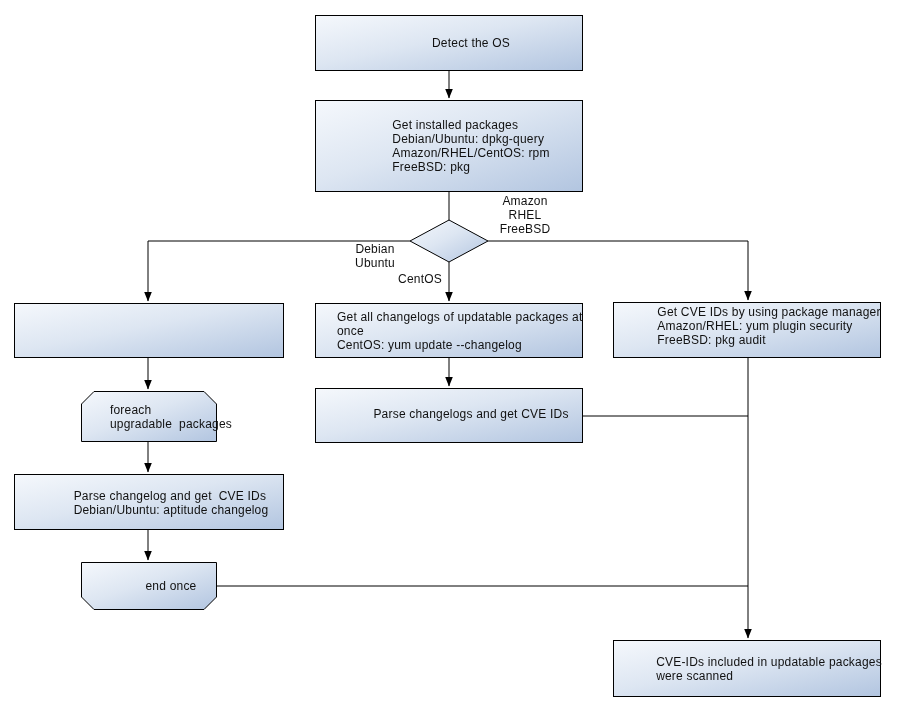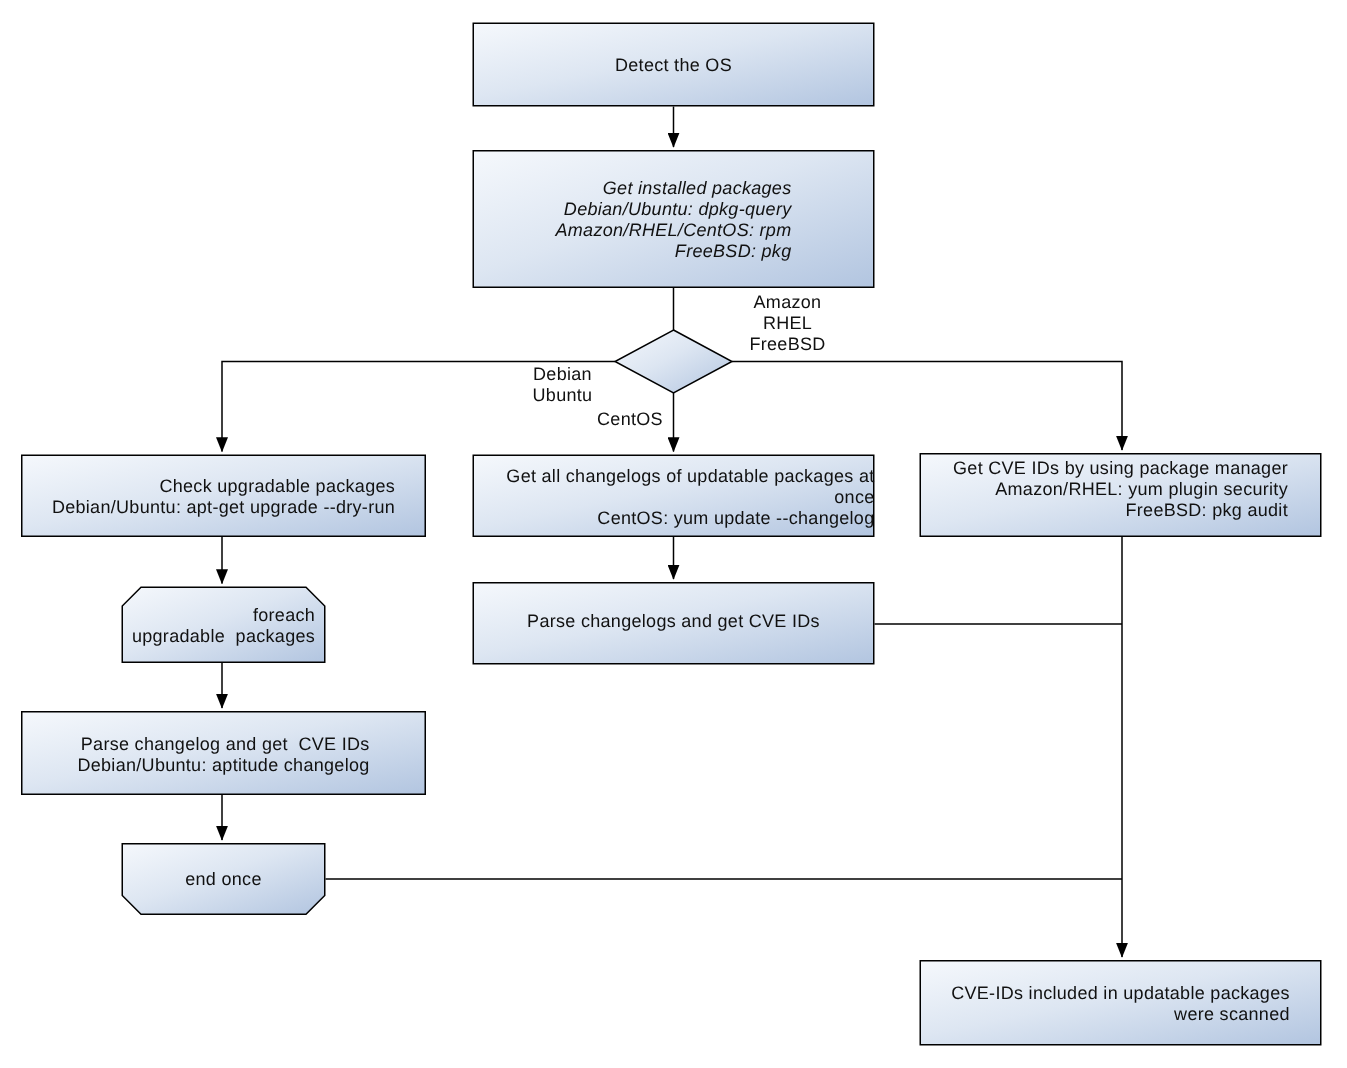--- a/index.html
+++ b/index.html
@@ -11,39 +11,40 @@
     font-family: "Liberation Sans", "DejaVu Sans", sans-serif;
     color: #111111;
     overflow: hidden;
   }
   #shapes { position: absolute; left: 0; top: 0; }
   .node-label {
     position: absolute;
     display: flex;
     align-items: center;
     justify-content: center;
-    text-align: right;
+    text-align: left;
     white-space: pre-wrap;
     font-size: 12px;
     line-height: 14px;
     letter-spacing: 0.2px;
     pointer-events: none;
+    padding-left: 22px;
   }
   .edge-label {
     position: absolute;
     text-align: center;
     white-space: pre-wrap;
     font-size: 12px;
     line-height: 14px;
     letter-spacing: 0.2px;
     pointer-events: none;
   }
   
   .n-detect      { left:315px; top:15px;  width:268px; height:56px; }
-  .n-installed   { left:315px; top:100px; width:268px; height:92px;font-style:italic; }
+  .n-installed   { left:315px; top:100px; width:268px; height:92px; }
   .n-check       { left:14px;  top:303px; width:270px; height:55px; }
   .n-foreach     { left:81px;  top:391px; width:136px; height:51px; }
   .n-parseleft   { left:14px;  top:474px; width:270px; height:57px; }
   .n-endloop     { left:81px;  top:562px; width:136px; height:48px; }
   .n-changelogs  { left:315px; top:303px; width:268px; height:55px; }
   .n-parsemid    { left:315px; top:388px; width:268px; height:51px; }
   .n-cveright    { left:613px; top:302px; width:268px; height:48px; }
   .n-scanned     { left:613px; top:640px; width:268px; height:57px; }
   
   .l-debian  { left:345px; top:206px; width:60px;margin-top:36px; }
@@ -95,22 +96,20 @@
       <rect x="613.5" y="302.5" width="267" height="55"></rect>
       <rect x="613.5" y="640.5" width="267" height="56"></rect>
     </g>
   </svg>
 
   <div class="node-label n-detect">Detect the OS</div>
   <div class="node-label n-installed">Get installed packages
 Debian/Ubuntu: dpkg-query
 Amazon/RHEL/CentOS: rpm
 FreeBSD: pkg</div>
-  <div class="node-label n-check">Check upgradable packages
-Debian/Ubuntu: apt-get upgrade --dry-run</div>
   <div class="node-label n-foreach">foreach
 upgradable  packages</div>
   <div class="node-label n-parseleft">Parse changelog and get  CVE IDs
 Debian/Ubuntu: aptitude changelog</div>
   <div class="node-label n-endloop">end once</div>
   <div class="node-label n-changelogs">Get all changelogs of updatable packages at once
 CentOS: yum update --changelog</div>
   <div class="node-label n-parsemid">Parse changelogs and get CVE IDs</div>
   <div class="node-label n-cveright">Get CVE IDs by using package manager
 Amazon/RHEL: yum plugin security

